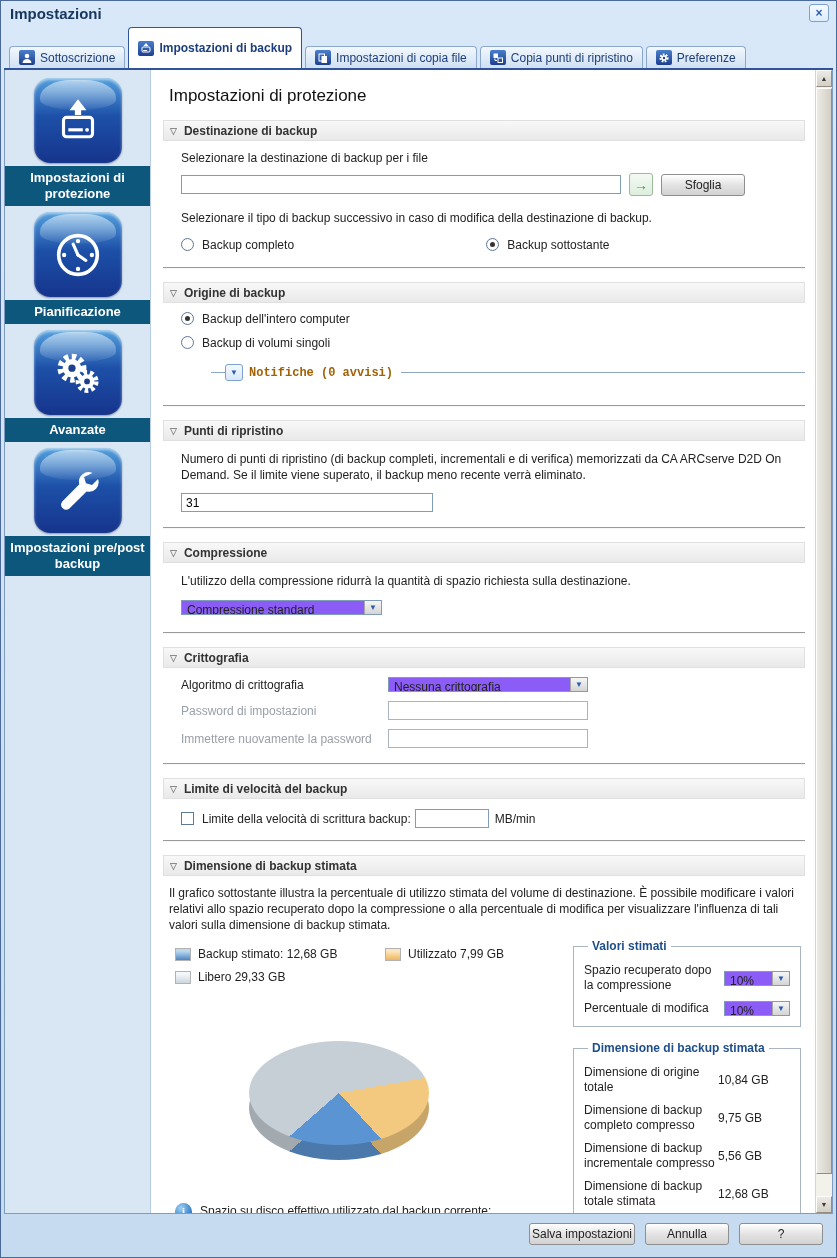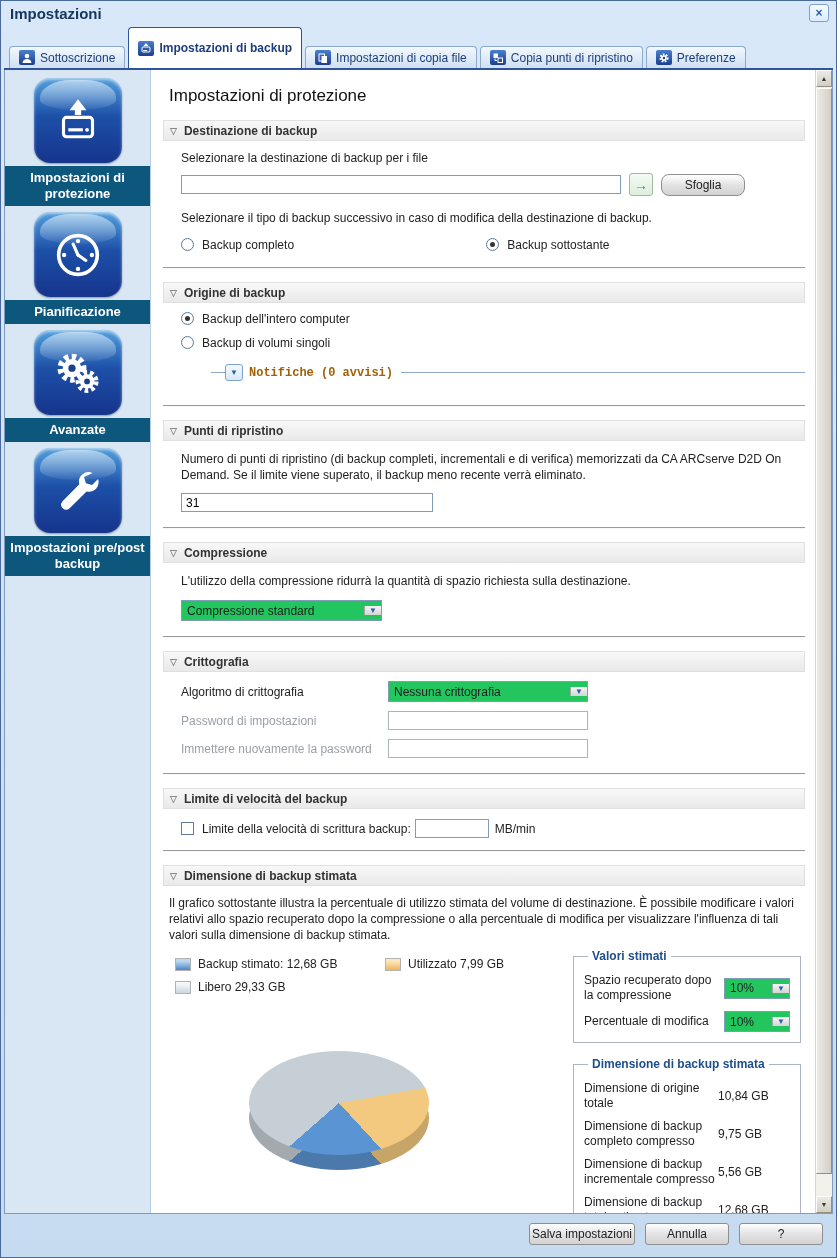--- a/index.html
+++ b/index.html
@@ -70,21 +70,21 @@
             background:linear-gradient(#f4faf4,#ddeedd); color:#2f9e2f; font-weight:bold;
             font-size:14px; display:inline-flex; align-items:center; justify-content:center; }
 
   .radio { width:13px; height:13px; border-radius:50%; border:1px solid #5f7a97;
            background:radial-gradient(#ffffff 55%,#e3e8ee); display:inline-block; position:relative;
            vertical-align:-2px; margin-right:8px; }
   .radio.checked::after { content:""; position:absolute; inset:3px; border-radius:50%; background:#333; }
   .checkbox { width:13px; height:13px; border:1px solid #5f7a97; background:#fff; display:inline-block;
               vertical-align:-2px; margin-right:8px; }
 
-  .combo { display:inline-flex; border:1px solid #7f9db9; background:#22c55e; height:21px;align-items:center; }
+  .combo { display:inline-flex; border:1px solid #7f9db9; background:#8b5cf6; height:15px; }
   .combo-txt { flex:1; padding:2px 5px; white-space:nowrap; overflow:hidden; }
   .combo-btn { width:17px; background:linear-gradient(#f6f6f6,#d4d4d4); border-left:1px solid #a7a7a7;
                color:#2a5db0; font-size:8px; display:flex; align-items:center; justify-content:center; }
 
   
   .notif-row { display:flex; align-items:center; margin:14px 0 6px 30px; }
   .notif-line-s { width:14px; border-top:1px solid #8fa8c8; }
   .notif-line-l { flex:1; border-top:1px solid #8fa8c8; }
   .notif-btn { width:18px; height:17px; border:1px solid #7da2ce; border-radius:3px; margin:0 6px 0 0;
                background:linear-gradient(#f4f9ff,#d8e8f8); color:#2a5db0; font-size:8px;
@@ -263,21 +263,21 @@
 
       <div class="sec-hdr" style="margin-top:4px;">
         <span class="tri">▽</span>
         <span>Destinazione di backup</span>
       </div>
       <div class="indent" style="margin-top:10px;">
         <div class="lbl">Selezionare la destinazione di backup per i file</div>
         <div style="display:flex; align-items:center; gap:8px; margin-top:8px;">
           <input type="text" class="path-input" value="" style="">
           <div class="go-btn">→</div>
-          <div class="btn" style="width:84px;border-radius:8px;">Sfoglia</div>
+          <div class="btn" style="width:84px;">Sfoglia</div>
         </div>
         <div class="lbl" style="margin-top:15px;">Selezionare il tipo di backup successivo in caso di modifica della destinazione di backup.</div>
         <div class="radio-row">
           <span class="radio-item-1">
             <span class="radio"></span><span>Backup completo</span>
           </span>
           <span>
             <span class="radio checked"></span><span>Backup sottostante</span>
           </span>
         </div>

